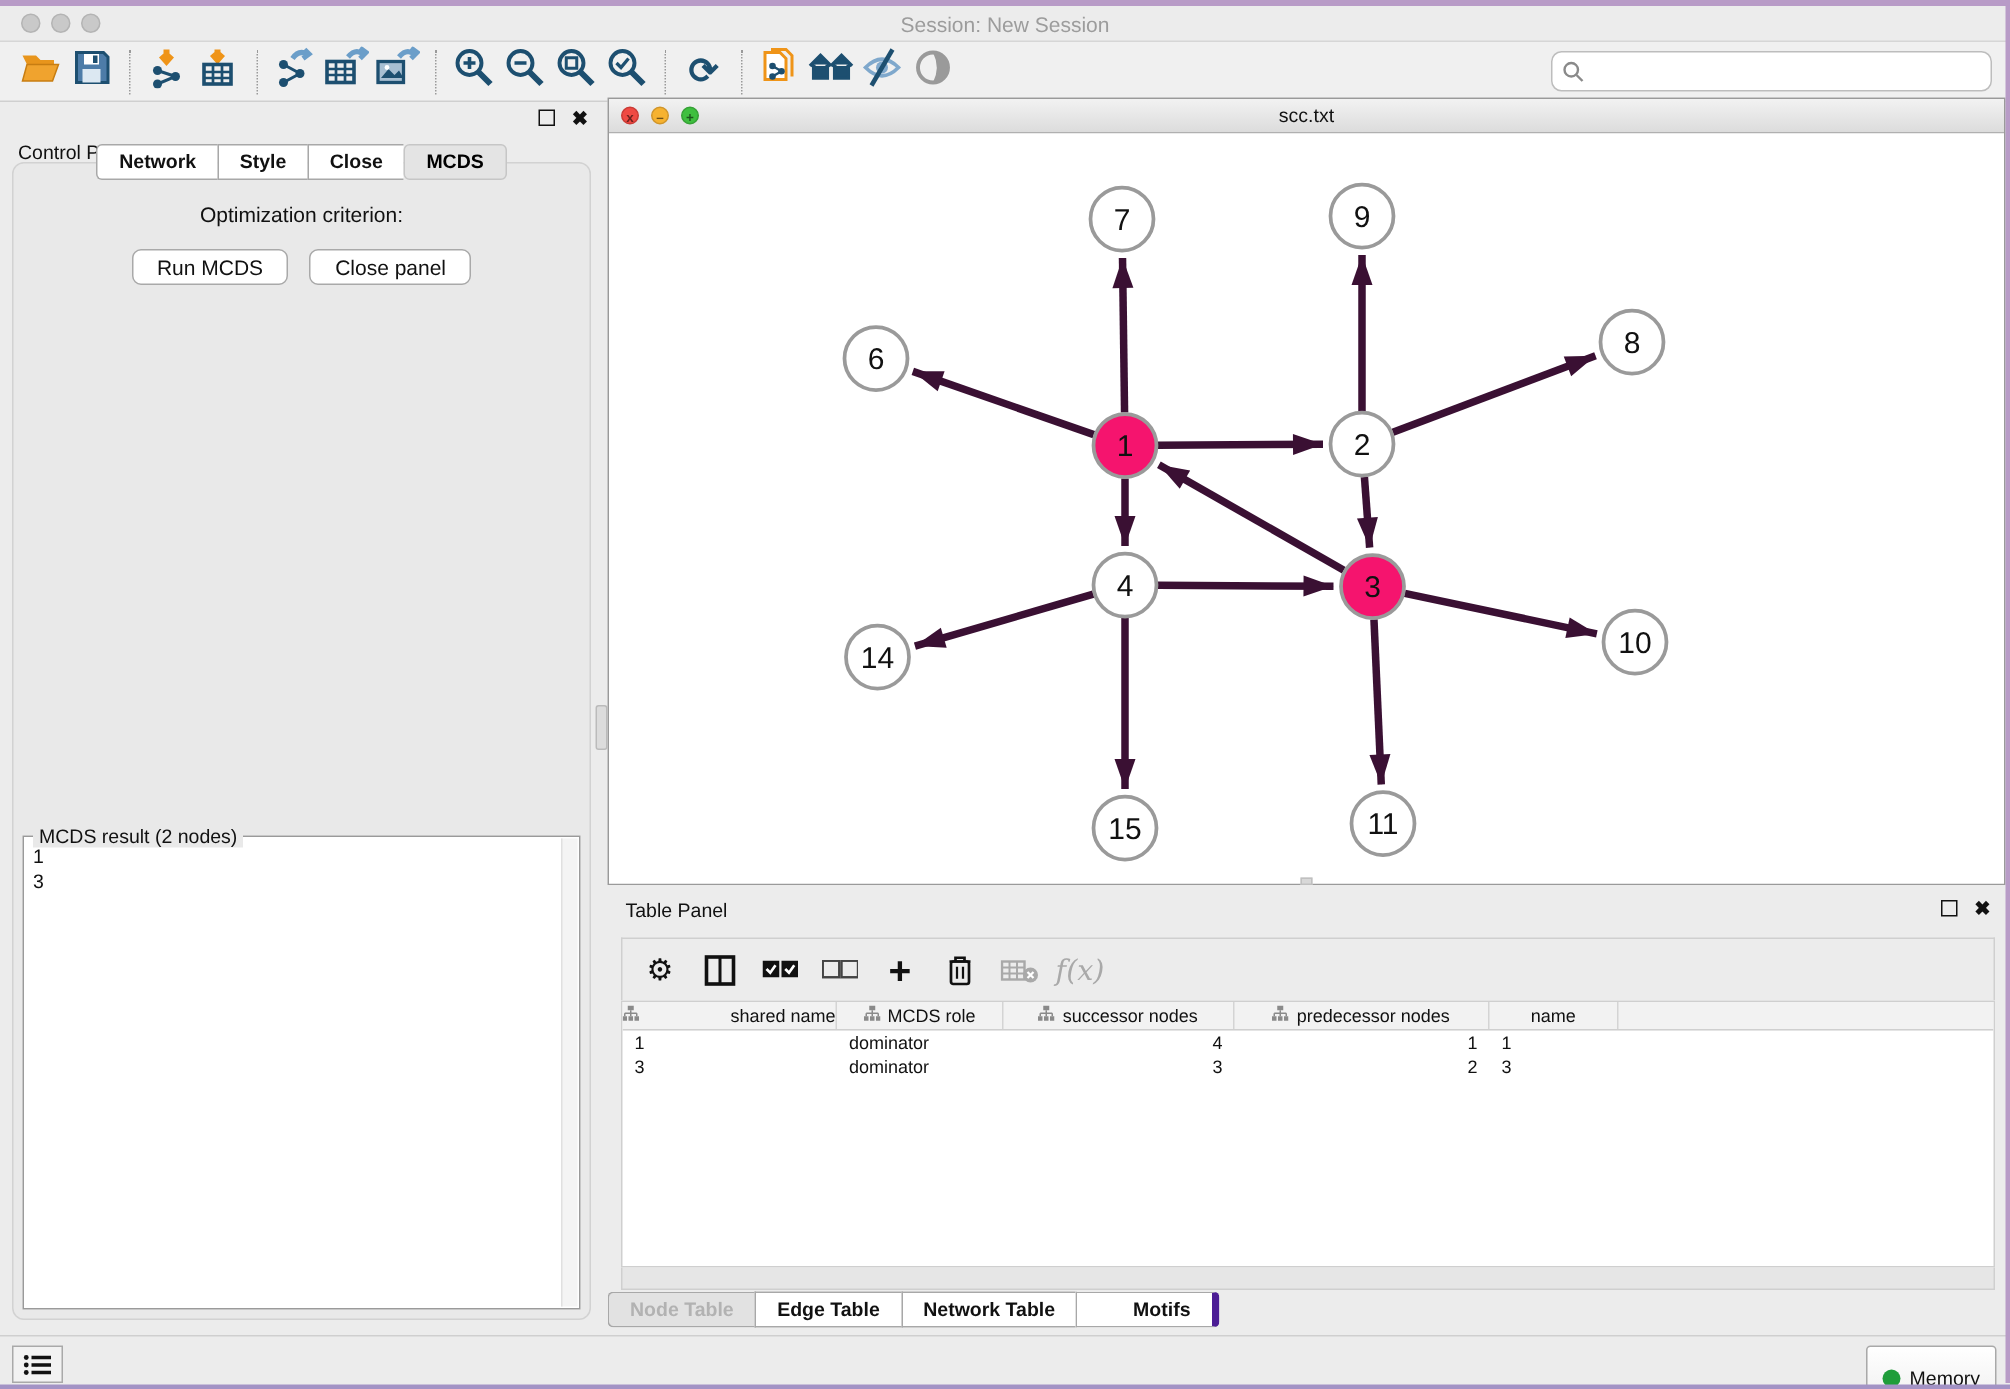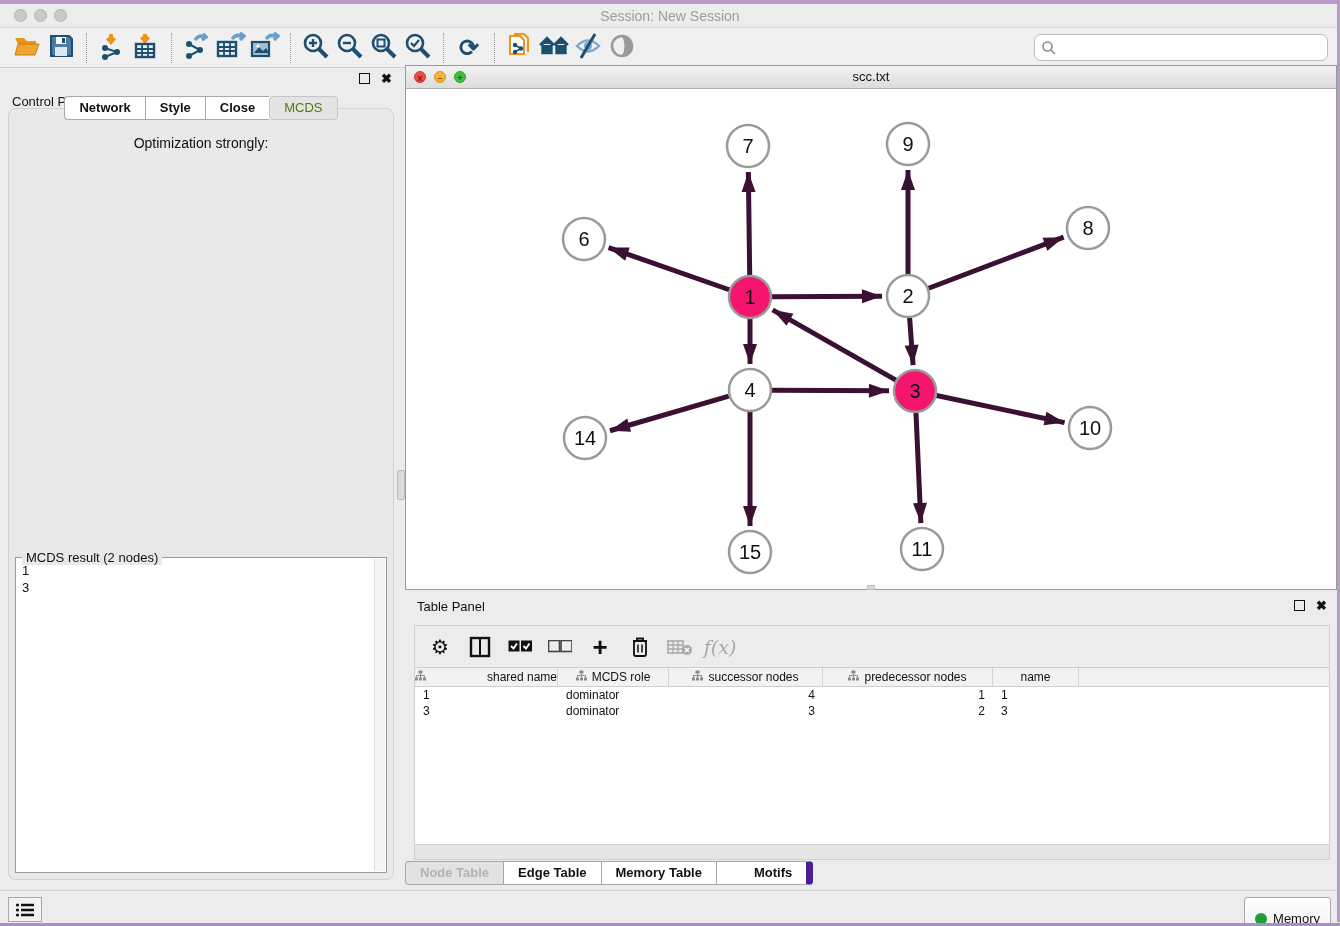--- a/index.html
+++ b/index.html
@@ -56,22 +56,22 @@
   .win-float, .win-close { position:absolute; top:5px; cursor:default; }
   .win-float { right:32px; width:11px; height:11px; border:1.5px solid #111; }
   .win-close { right:10px; font-size:13px; font-weight:bold; color:#111; line-height:11px; }
   .cp-tabs { position:absolute; left:0; top:28px; width:100%; display:flex; justify-content:center; z-index:5; }
   .cp-tab {
     font-size:13px; font-weight:bold; padding:3px 14px 4px; background:#ffffff;
     border:1px solid #a8a8a8; border-right:none; color:#111;
   }
   .cp-tab:first-child { border-radius:4px 0 0 4px; }
   .cp-tab.disabled-active {
-    background:#e4e4e4; color:#4d7c0f; border:1px solid #c6c6c6;
-    border-radius:4px; font-weight:normal;
+    background:#e4e4e4; color:#000000; border:1px solid #c6c6c6;
+    border-radius:4px; font-weight:bold;
   }
   .cp-body {
     position:absolute; left:8px; top:40px; width:386px; height:772px;
     background:#e9e9e9; border:1px solid #d2d2d2; border-radius:8px;
   }
   .opt-label { text-align:center; margin-top:26px; font-size:14px; color:#111; }
   .opt-select {
     margin:14px auto 0; width:308px; height:23px; background:#ffffff;
     border:1px solid #a9a9a9; border-radius:6px; position:relative;
     font-size:14px; line-height:21px; padding-left:9px; color:#111;
@@ -158,21 +158,21 @@
   .tp-hscroll {
     position:absolute; left:9px; bottom:30px; right:7px; height:15px;
     background:#e6e6e6; border:1px solid #cfcfcf; border-top:none;
   }
   .tp-tabs { position:absolute; bottom:5px; left:0; width:100%; display:flex; justify-content:flex-start; }
   .tp-tab {
     font-size:13px; font-weight:bold; padding:3px 14px 4px; background:#ffffff;
     border:1px solid #a8a8a8; border-right:none; color:#111;
   }
   .tp-tab.active { background:#e2e2e2; color:#b2b2b2; border-radius:4px 0 0 4px; }
-  .tp-tab:last-child { border-right:7px solid #4c1d95; border-radius:0 4px 4px 0;padding-left:37px; }
+  .tp-tab:last-child { border-right:5px solid #4c1d95; border-radius:0 4px 4px 0;padding-left:37px; }
 
   
   .statusbar {
     position:absolute; left:0; top:890px; width:1340px; height:36px;
     background:#ececec; border-top:1px solid #cfcfcf;
   }
   .sb-list-btn {
     position:absolute; left:8px; top:6px; width:34px; height:25px;
     background:#f2f2f2; border:1px solid #a9a9a9;
     display:flex; align-items:center; justify-content:center;
@@ -363,21 +363,25 @@
     <span class="win-float"></span>
     <span class="win-close">✖</span>
   </div>
   <div class="cp-tabs">
     <div class="cp-tab">Network</div>
     <div class="cp-tab">Style</div>
     <div class="cp-tab">Close</div>
     <div class="cp-tab disabled-active">MCDS</div>
   </div>
   <div class="cp-body">
-    <div class="opt-label">Optimization strongly:</div>
+    <div class="opt-label">Optimization criterion:</div>
+    <div class="cp-buttons">
+      <button class="cp-btn">Run MCDS</button>
+      <button class="cp-btn">Close panel</button>
+    </div>
     <div class="result-group">
       <span class="result-legend">MCDS result (2 nodes)</span>
       <div class="result-text">1
 3</div>
       <div class="result-scroll"></div>
     </div>
   </div>
 </div>
 <div class="vsplit"></div>
 <div class="vsplit-grip"></div>
@@ -550,21 +554,21 @@
           <div class="td-cell" style="width: 154px; text-align: right;">3</div>
           <div class="td-cell" style="width: 170px; text-align: right;">2</div>
           <div class="td-cell" style="width: 86px; text-align: left;">3</div>
         </div>
       </div>
   </div>
   <div class="tp-hscroll"></div>
   <div class="tp-tabs">
     <div class="tp-tab active">Node Table</div>
     <div class="tp-tab">Edge Table</div>
-    <div class="tp-tab">Memory Table</div>
+    <div class="tp-tab">Network Table</div>
     <div class="tp-tab">Motifs</div>
   </div>
 </div>
 
 <div class="statusbar">
   <div class="sb-list-btn">
     <svg width="20" height="16" viewBox="0 0 20 16">
         <circle cx="2.5" cy="3" r="1.6" fill="#111"></circle>
         <circle cx="2.5" cy="8" r="1.6" fill="#111"></circle>
         <circle cx="2.5" cy="13" r="1.6" fill="#111"></circle>

